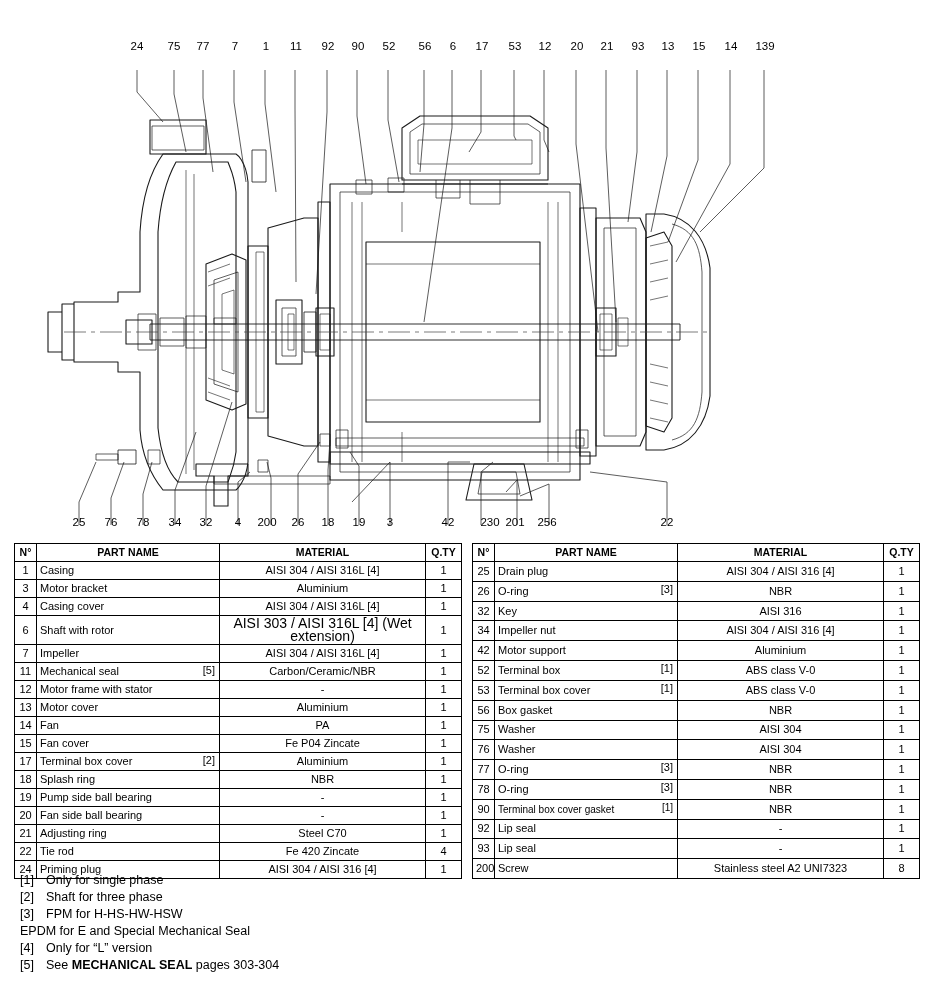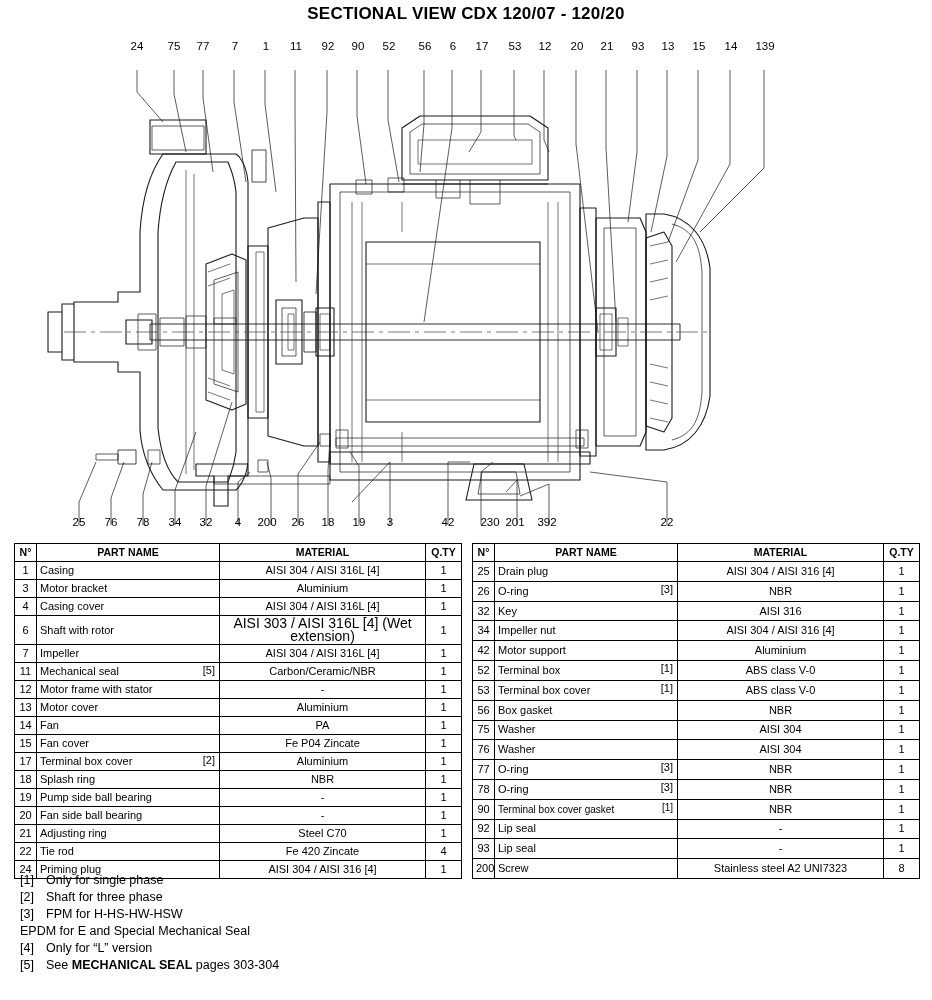--- a/index.html
+++ b/index.html
@@ -42,21 +42,20 @@
   .note{display:flex;align-items:flex-start;}
   .note .tag{width:26px;flex:none;}
   .note .txt{flex:1;}
   .note b{font-weight:bold;}
 </style>
 </head>
 <body>
 
 <div id="page">
 
-  <div class="title">SECTIONAL VIEW CDX 120/07 - 120/20</div>
 
   <div class="drawing">
     <svg width="932" height="505" viewBox="0 0 932 505">
       <g fill="none" stroke="#1a1a1a" stroke-width="1.1" stroke-linejoin="round">
 
         <g stroke-width="0.8" stroke="#333">
           <path d="M137,38 L137,60 L163,90"></path>
           <path d="M174,38 L174,62 L186,120"></path>
           <path d="M203,38 L203,66 L213,140"></path>
           <path d="M234,38 L234,70 L246,150"></path>
@@ -249,21 +248,21 @@
     <div class="callout" style="top:484px;left:195px;">32</div>
     <div class="callout" style="top:484px;left:227px;">4</div>
     <div class="callout" style="top:484px;left:254px;width:26px;">200</div>
     <div class="callout" style="top:484px;left:287px;">26</div>
     <div class="callout" style="top:484px;left:317px;">18</div>
     <div class="callout" style="top:484px;left:348px;">19</div>
     <div class="callout" style="top:484px;left:379px;">3</div>
     <div class="callout" style="top:484px;left:437px;">42</div>
     <div class="callout" style="top:484px;left:465px;width:26px;margin-left:12px;">230</div>
     <div class="callout" style="top:484px;left:502px;width:26px;">201</div>
-    <div class="callout" style="top:484px;left:534px;width:26px;">392</div>
+    <div class="callout" style="top:484px;left:534px;width:26px;">256</div>
     <div class="callout" style="top:484px;left:656px;">22</div>
   </div>
 
   <div class="tables">
 
     <table class="parts">
       <colgroup>
           <col class="c-num">
           <col class="c-name">
           <col class="c-mat">

